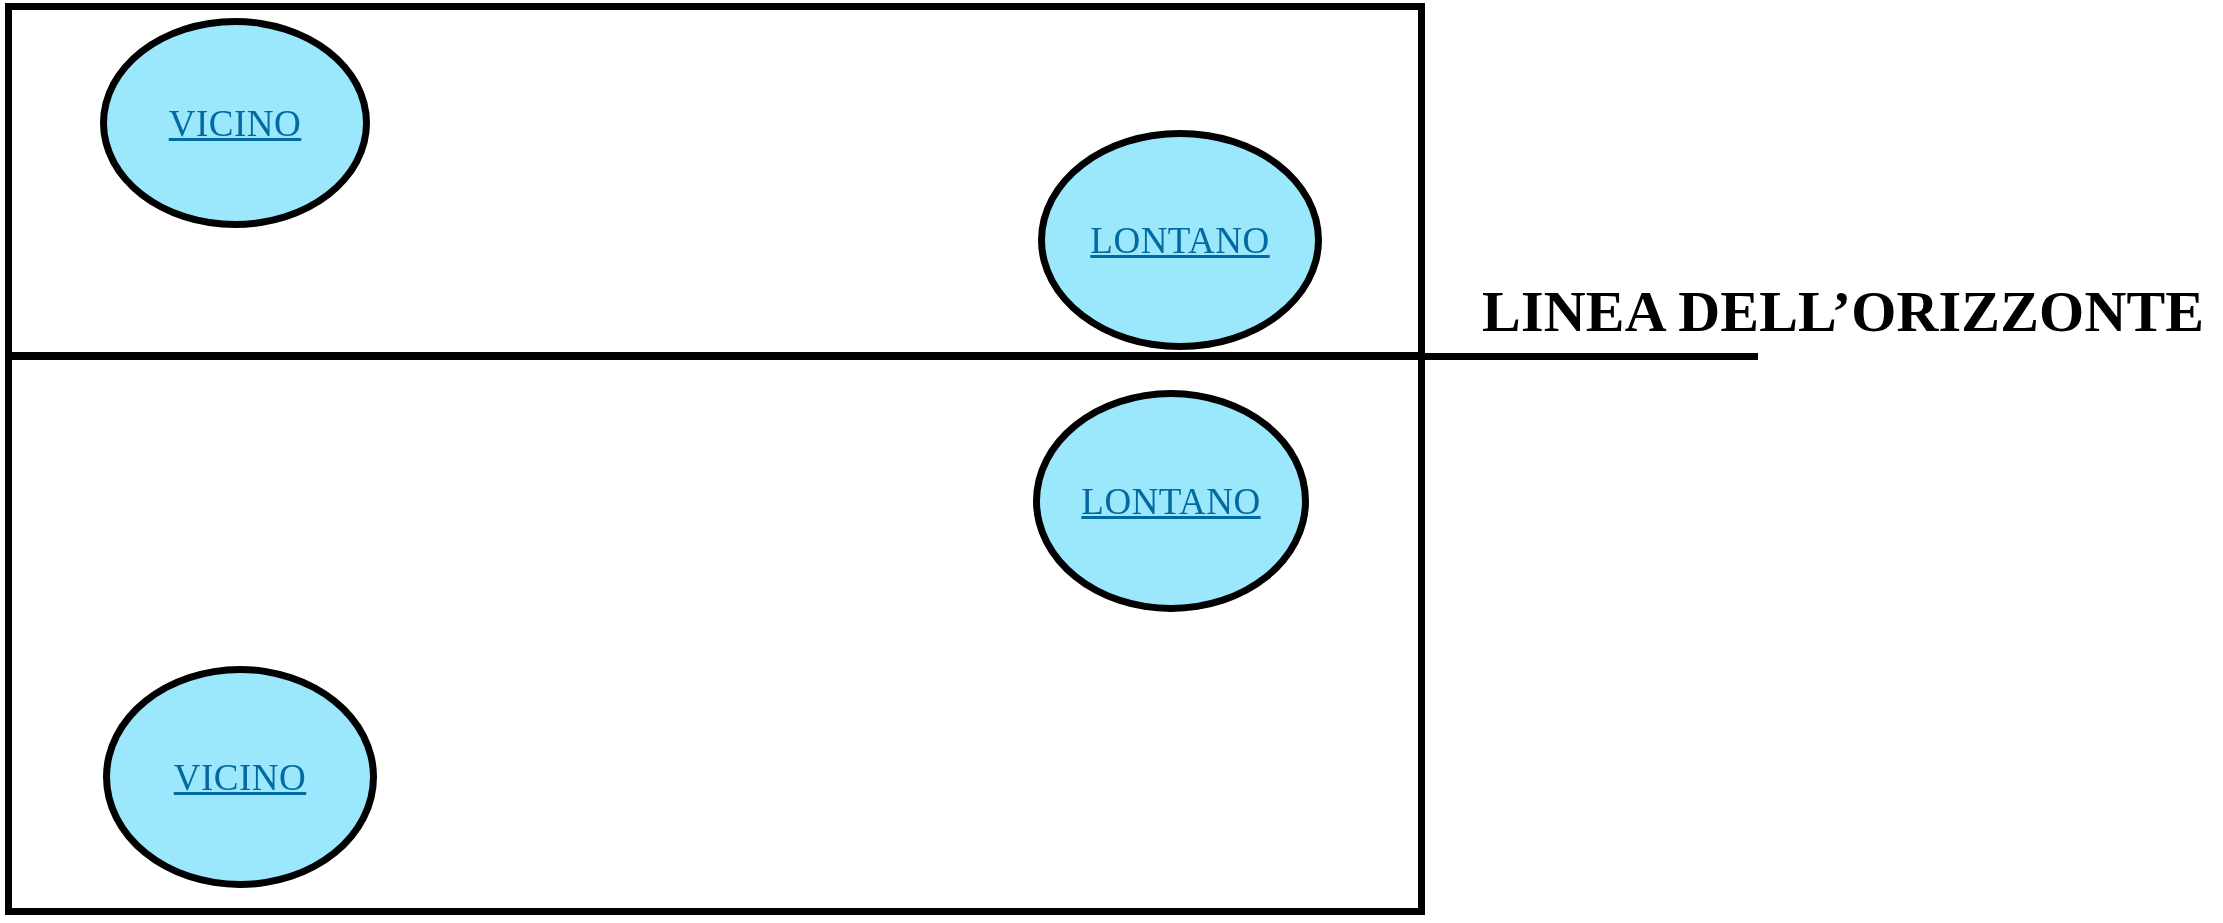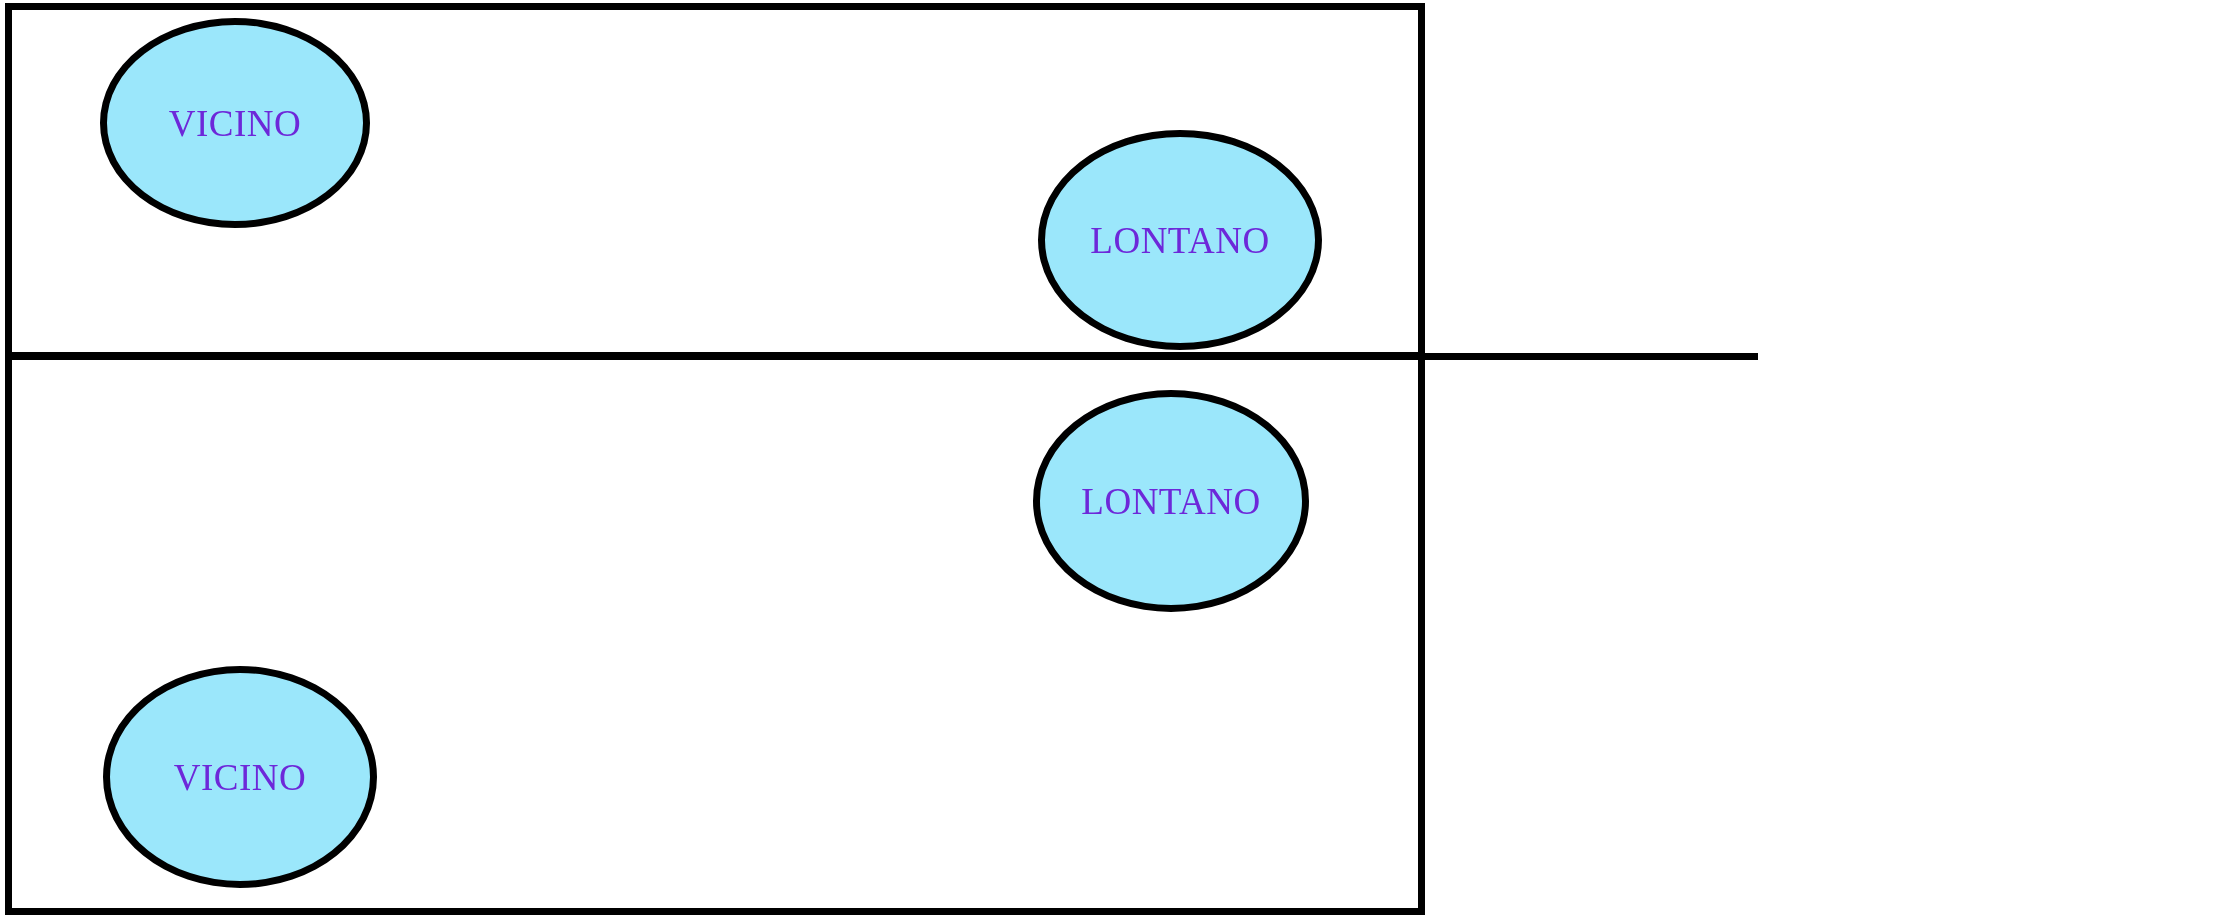--- a/index.html
+++ b/index.html
@@ -68,42 +68,44 @@
     border: 7px solid #000000;
     border-radius: 50%;
     background: #9BE7FB;
     display: flex;
     align-items: center;
     justify-content: center;
   }
   .ellipse .label {
     font-size: 37px;
     font-weight: normal;
-    color: #6d28d9;
+    color: #0369a1;
     letter-spacing: 0.5px;
     white-space: nowrap;
     user-select: none;
+    text-decoration: underline;
   }
 
   .e-vicino-top    { left: 100px;  top: 18px;  width: 270px; height: 210px; }
   .e-lontano-top   { left: 1038px; top: 130px; width: 284px; height: 220px; }
   .e-lontano-bot   { left: 1033px; top: 390px; width: 276px; height: 222px; }
   .e-vicino-bot    { left: 103px;  top: 666px; width: 274px; height: 222px; }
 </style>
 </head>
 <body>
 
 <div id="canvas">
 
   <div class="frame"></div>
 
   <div class="divider"></div>
 
   <div class="horizon-line"></div>
 
+  <div class="horizon-label">LINEA DELL’ORIZZONTE</div>
 
   <div class="ellipse e-vicino-top">
     <span class="label">VICINO</span>
   </div>
 
   <div class="ellipse e-lontano-top">
     <span class="label">LONTANO</span>
   </div>
 
   <div class="ellipse e-lontano-bot">

